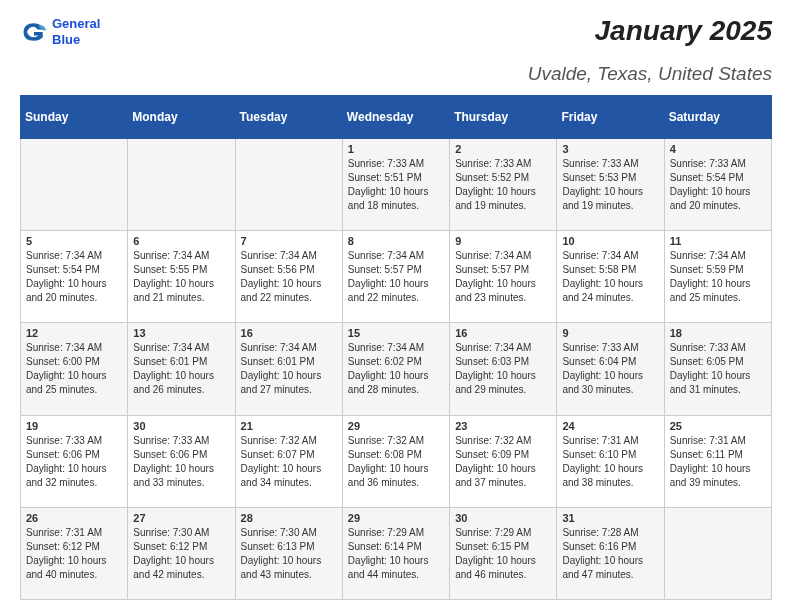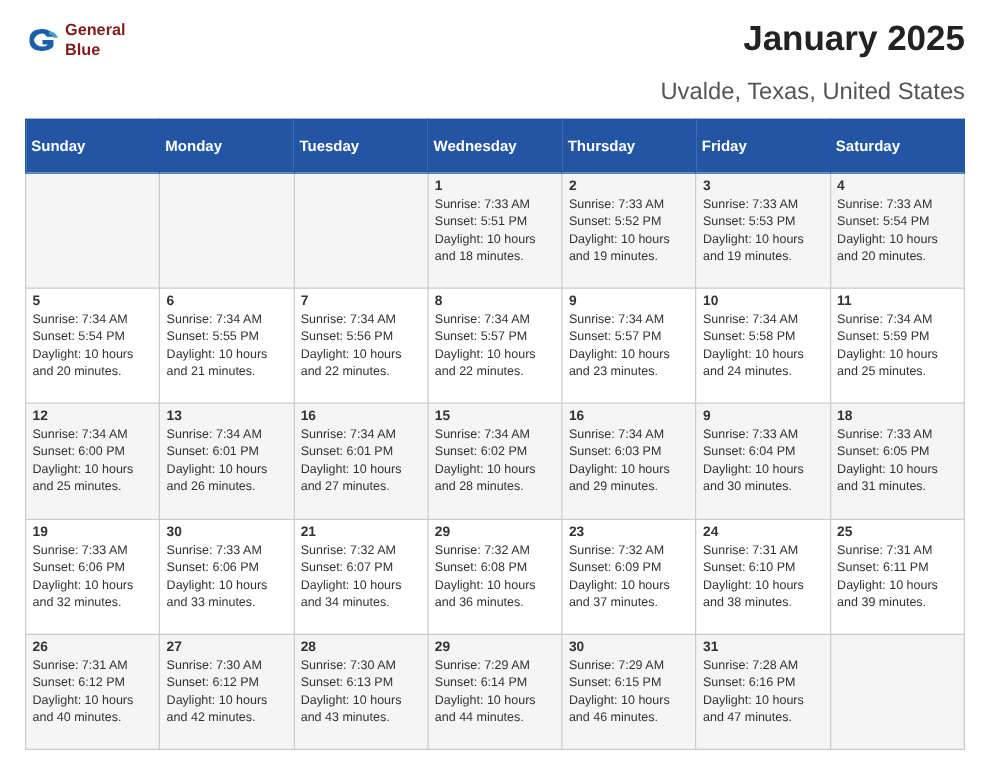--- a/index.html
+++ b/index.html
@@ -25,28 +25,29 @@
     }
     .logo {
       display: flex;
       align-items: center;
       gap: 4px;
     }
     .logo-text {
       font-size: 13px;
       font-weight: bold;
       line-height: 1.2;
-      color: #7f1d1d;
+      color: #1d4ed8;
     }
     .logo-icon {
       width: 28px;
       height: 28px;
     }
     .title-area {
       text-align: right;
+      font-style: italic;
     }
     .main-title {
       font-size: 28px;
       font-weight: bold;
       color: #222;
       line-height: 1.1;
     }
     .subtitle {
       font-size: 19px;
       color: #555;

